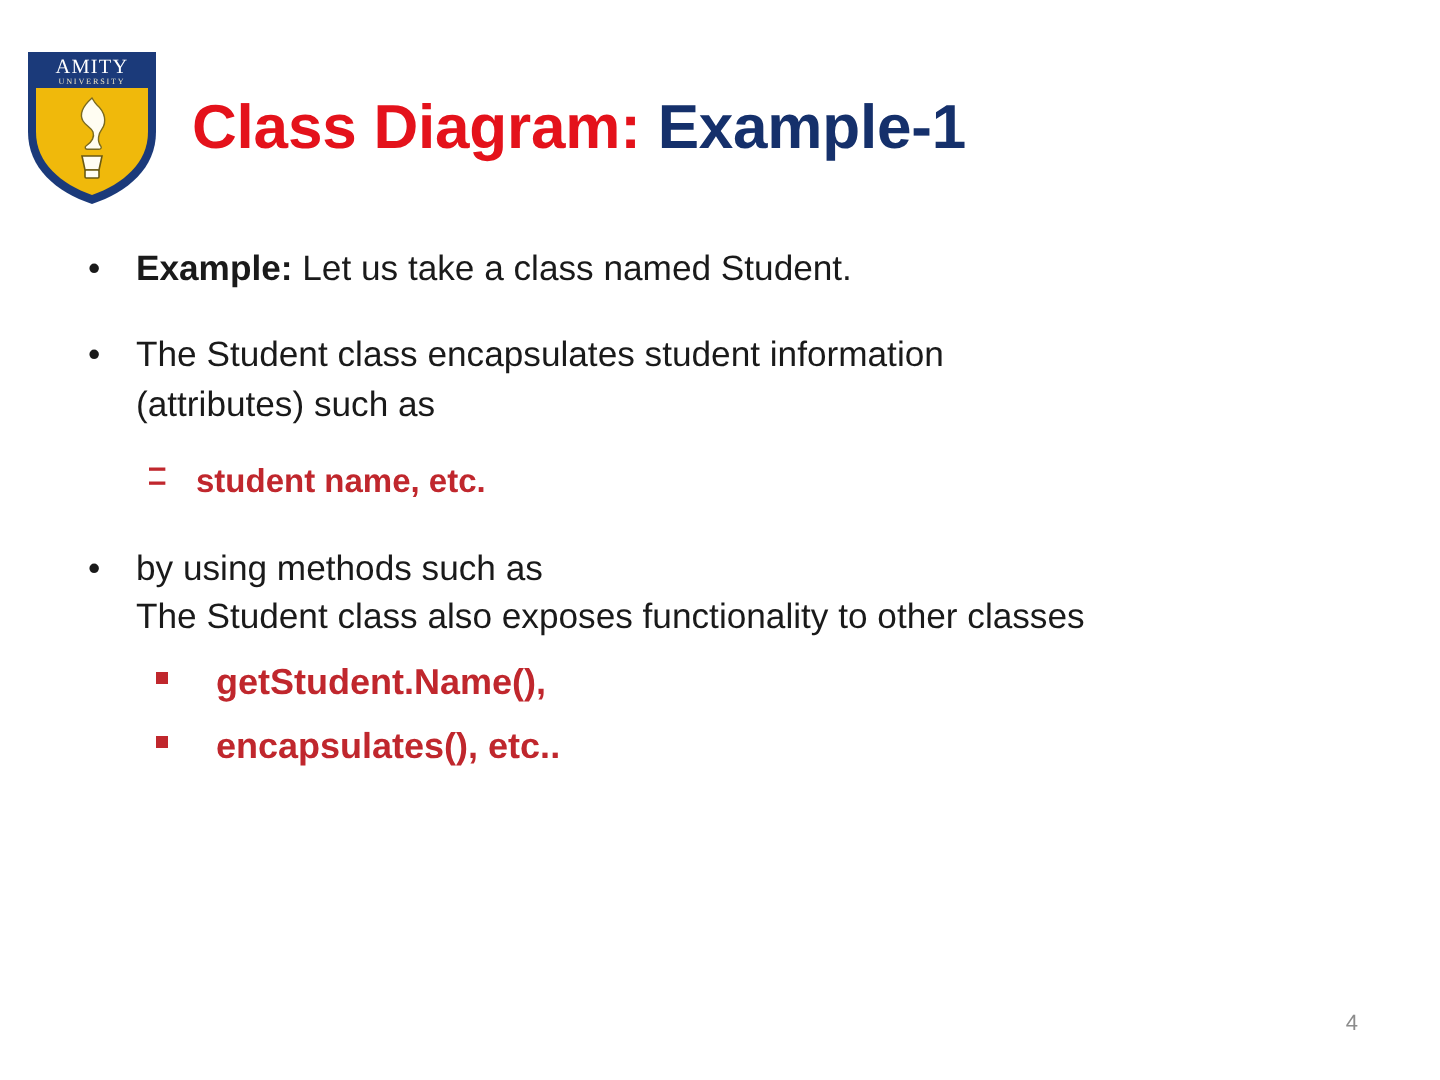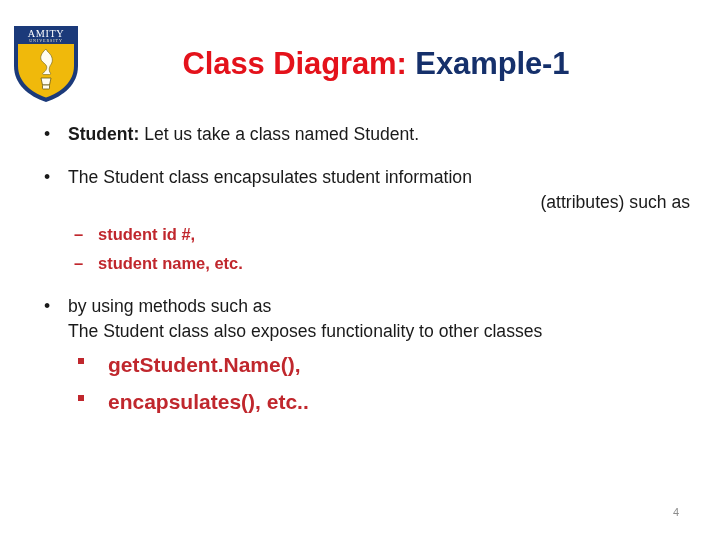--- a/index.html
+++ b/index.html
@@ -25,21 +25,21 @@
     height: 84px;
   }
   #logo svg { display: block; width: 72px; height: 84px; }
 
   
   #title {
     position: absolute;
     left: 96px;
     top: 48px;
     width: 560px;
-    text-align: center;
+    text-align: left;
     font-size: 31px;
     font-weight: bold;
     letter-spacing: -0.1px;
     white-space: nowrap;
     line-height: 1.05;
   }
   .t-red  { color: #E4121B; }
   .t-navy { color: #15306B; }
 
   
@@ -64,21 +64,21 @@
   .b1 > .mark {
     position: absolute;
     left: 14px;
     top: 0;
     font-size: 17.6px;
     line-height: 1.38;
     color: #1a1a1a;
   }
   .b1.justify { text-align: justify; }
   .b1.justify > .para { text-align: justify; }
-  .b1.justify > .para > .lastline { display: block; text-align: right; }
+  .b1.justify > .para > .lastline { display: block; text-align: left; }
 
   .bold { font-weight: bold; }
 
   
   .b2 {
     position: relative;
     padding-left: 68px;
     font-size: 16.5px;
     line-height: 1.35;
     font-weight: bold;
@@ -89,21 +89,21 @@
     left: 44px;
     top: 0;
     font-weight: bold;
     color: #C0272D;
   }
 
   
   .b3 {
     position: relative;
     padding-left: 78px;
-    font-size: 21px;
+    font-size: 18px;
     line-height: 1.38;
     font-weight: bold;
     color: #C0272D;
   }
   .b3 > .mark {
     position: absolute;
     left: 48px;
     top: 7px;
     width: 6px;
     height: 6px;
@@ -150,35 +150,34 @@
 </div>
 
 <div id="title">
   <span class="t-red">Class Diagram:</span><span>&nbsp;</span><span class="t-navy">Example-1</span>
 </div>
 
 <div id="content">
 
   <div class="blk b1">
     <span class="mark">•</span>
-    <span class="bold">Student:</span><span> Let us take a class named Student.</span>
+    <span class="bold">Example:</span><span> Let us take a class named Student.</span>
   </div>
 
   <div class="sp-a"></div>
 
   <div class="blk b1 justify">
     <span class="mark">•</span>
     <span class="para"><span>The Student class encapsulates student information</span><span class="lastline">(attributes) such as</span></span>
   </div>
 
   <div class="sp-b"></div>
 
   <div class="blk b2">
     <span class="mark">–</span>
-    <span>student id #,</span>
   </div>
 
   <div class="sp-e"></div>
 
   <div class="blk b2">
     <span class="mark">–</span>
     <span>student name, etc.</span>
   </div>
 
   <div class="sp-c"></div>

